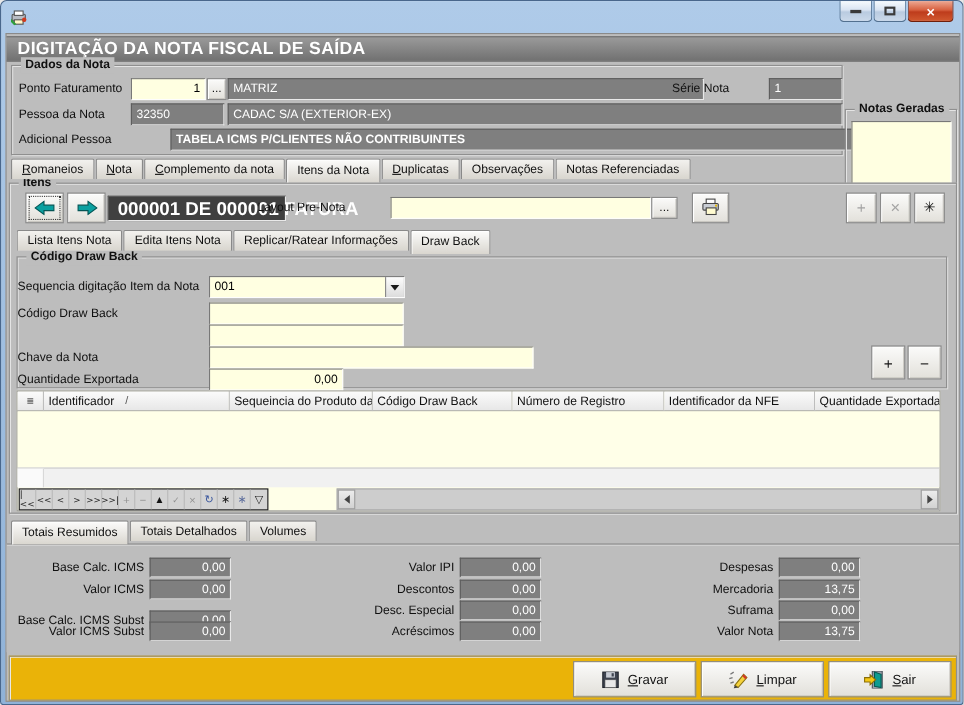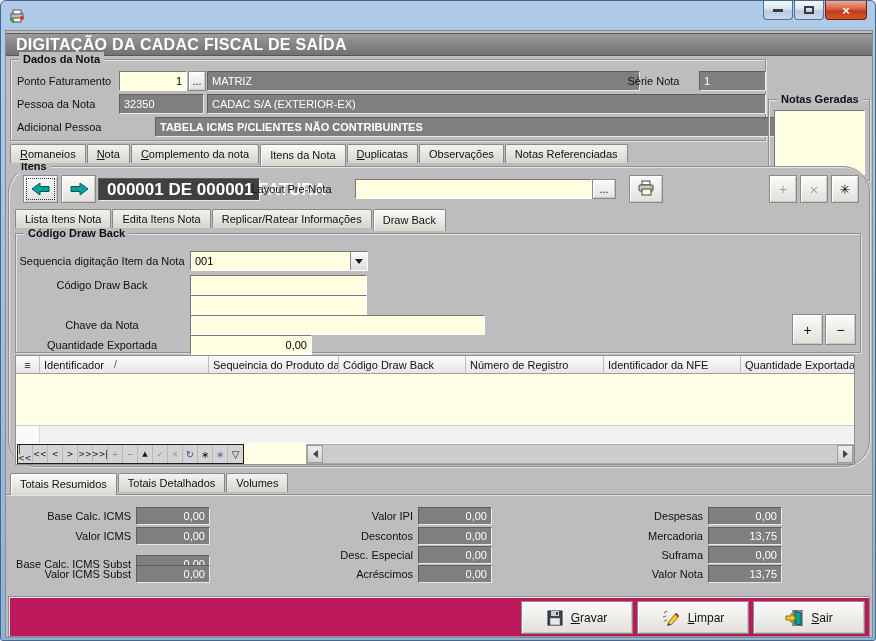--- a/index.html
+++ b/index.html
@@ -30,21 +30,21 @@
                background:linear-gradient(#9a9a9a,#717171); color:#fff; font-weight:bold;
                font-size:16px; display:flex; align-items:center; padding-left:10px;
                letter-spacing:.3px; border-top:1px solid #5c5c5c; border-bottom:1px solid #565656; }
 
   .groupbox { position:absolute; border:1px solid #8F8F8F;
               box-shadow:inset 1px 1px 0 #E4E4E4, 1px 1px 0 #DFDFDF; }
   .gb-legend { position:absolute; top:-8px; left:8px; background:#BDBDBD; padding:0 4px;
                font-size:11px; font-weight:bold; color:#101010; line-height:15px; white-space:nowrap; }
 
   .lbl { position:absolute; font-size:11px; color:#101010; line-height:20px; height:20px; white-space:nowrap; }
-  .lbl.r { text-align:center; }
+  .lbl.r { text-align:left; }
 
   .f-gray { position:absolute; height:20px; background:#7F7F7F; color:#fff; font-size:11px;
             line-height:17px; padding:1px 4px; border:1px solid; overflow:hidden; white-space:nowrap;
             border-color:#5E5E5E #E9E9E9 #E9E9E9 #5E5E5E; }
   .f-cream { position:absolute; height:20px; background:#FFFFE1; color:#000; font-size:11px;
              line-height:17px; padding:1px 4px; border:1px solid; overflow:hidden; white-space:nowrap;
              border-color:#787878 #FDFDFD #FDFDFD #787878; }
   .num { text-align:right; }
   .bold { font-weight:bold; }
 
@@ -105,21 +105,21 @@
                border-left:5px solid #444; }
 
   .totpanel { position:absolute; left:0; top:463px; width:866px; height:99px; background:#BDBDBD;
               border-top:1px solid #8F8F8F; box-shadow:inset 0 1px 0 #E4E4E4; }
   .trow { position:absolute; display:flex; align-items:center; height:18px; }
   .trow .tlabel { flex:1; text-align:right; padding-right:5px; font-size:11px; color:#101010; white-space:nowrap; }
   .trow .tfield { width:74px; height:18px; background:#7F7F7F; color:#fff; font-size:11px;
                   line-height:15px; text-align:right; padding:1px 4px; border:1px solid;
                   border-color:#5E5E5E #E9E9E9 #E9E9E9 #5E5E5E; }
 
-  .footerbar { position:absolute; left:2px; top:565px; width:862px; height:41px; background:#be185d;
+  .footerbar { position:absolute; left:2px; top:565px; width:862px; height:41px; background:#eab308;
                border:1px solid #8F8F8F; box-shadow:inset 1px 1px 0 #E8E8E8; }
   .fbtn { position:absolute; top:4px; width:112px; height:33px; font-size:12px; }
   .fbtn .ic { margin-right:8px; display:flex; }
 
   .recdisp { position:absolute; background:#404040; color:#fff; font-weight:bold; font-size:17px;
              line-height:21px; padding-left:8px; border:1px solid;
              border-color:#5E5E5E #E9E9E9 #E9E9E9 #5E5E5E; white-space:nowrap; }
 
   .arrowbtn svg { display:block; }
   .focus-dotted { outline:1px dotted #333; outline-offset:-4px; }
@@ -148,21 +148,21 @@
           <span class="glyph-max"></span>
         </div>
       <div class="winbtn close">
           <span>×</span>
         </div>
     </div>
   </div>
 
   <div class="client">
 
-    <div class="appheader">DIGITAÇÃO DA CADAC FISCAL DE SAÍDA</div>
+    <div class="appheader">DIGITAÇÃO DA NOTA FISCAL DE SAÍDA</div>
 
     <div class="groupbox" style="left:4px;top:28px;width:756px;height:82px;">
       <span class="gb-legend">Dados da Nota</span>
       <span class="lbl" style="left:6px;top:11px;">Ponto Faturamento</span>
       <div class="f-cream num" style="left:108px;top:11px;width:68px;">1</div>
       <div class="btn" style="left:177px;top:11px;width:18px;height:20px;">...</div>
       <div class="f-gray" style="left:196px;top:11px;width:433px;">MATRIZ</div>
       <span class="lbl r" style="left:600px;top:11px;width:85px;">Série Nota</span>
       <div class="f-gray" style="left:688px;top:11px;width:67px;">1</div>
       <span class="lbl" style="left:6px;top:34px;">Pessoa da Nota</span>
@@ -180,21 +180,21 @@
     <div class="tabstrip" style="left:4px;top:113px;">
       <div class="tab"><u>R</u>omaneios</div>
       <div class="tab"><u>N</u>ota</div>
       <div class="tab"><u>C</u>omplemento da nota</div>
       <div class="tab active">Itens da Nota</div>
       <div class="tab"><u>D</u>uplicatas</div>
       <div class="tab">Observações</div>
       <div class="tab">Notas Referenciadas</div>
     </div>
 
-    <div class="groupbox" style="left:2px;top:135px;width:862px;height:301px;background:#BDBDBD;border-radius:27px;">
+    <div class="groupbox" style="left:2px;top:135px;width:862px;height:301px;background:#BDBDBD;">
       <span class="gb-legend">Itens</span>
 
       <div class="btn arrowbtn focus-dotted" style="left:14px;top:8px;width:35px;height:28px;">
         <span>
           <svg width="20" height="14" viewBox="0 0 20 14">
               <polygon points="1,7 9,1 9,4.5 18,4.5 18,9.5 9,9.5 9,13" fill="#0AA0A0" stroke="#045656" stroke-width="1"></polygon>
             </svg>
         </span>
       </div>
       <div class="btn arrowbtn" style="left:52px;top:8px;width:35px;height:28px;">

